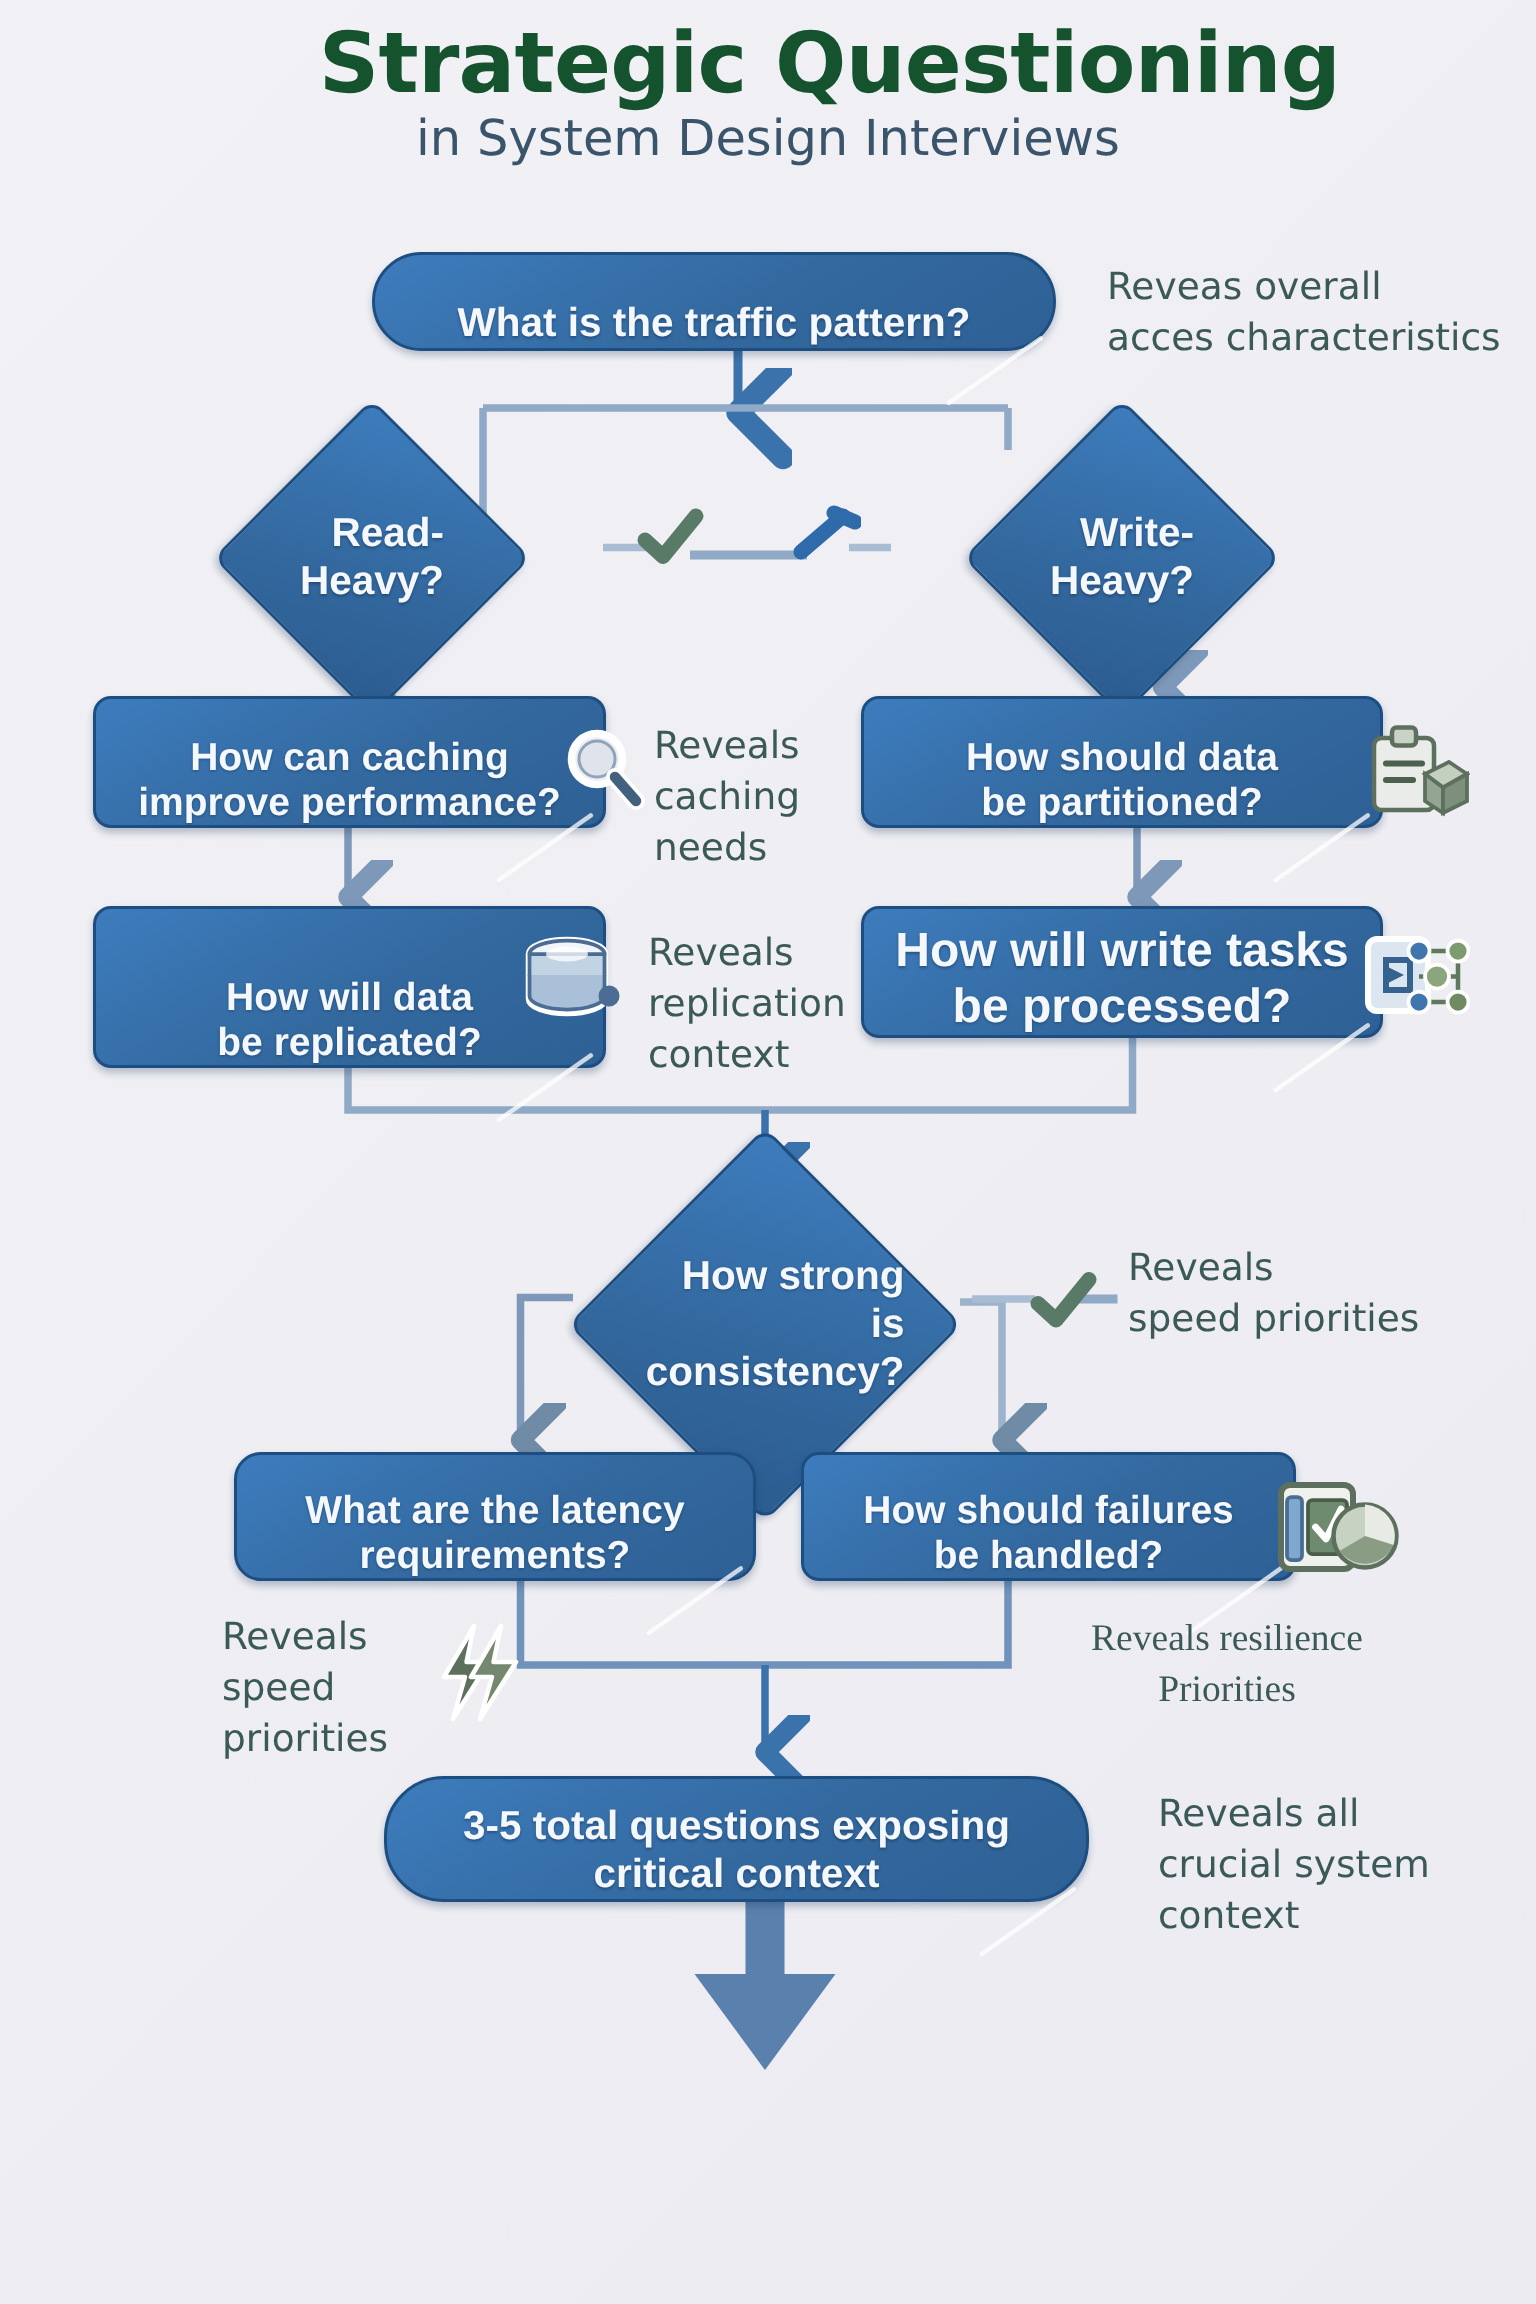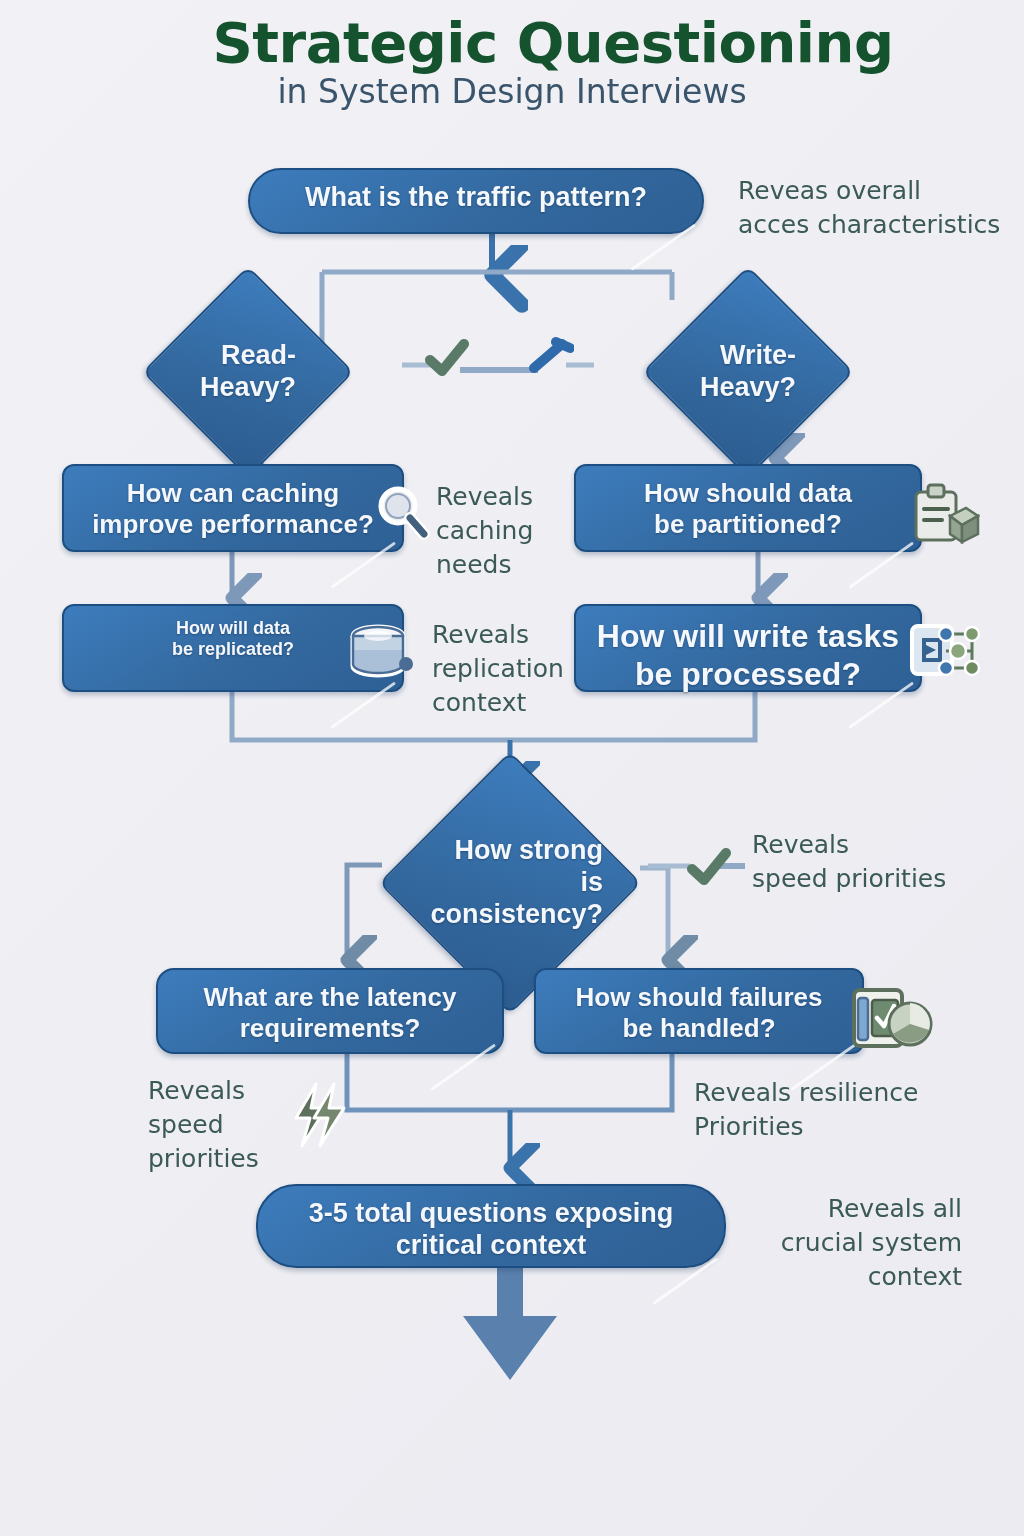--- a/index.html
+++ b/index.html
@@ -44,31 +44,31 @@
     font-size: 33px;
     font-weight: 400;
     color: #39546b;
     font-family: "DejaVu Sans", sans-serif;
   }
   
   .node {
     position: absolute;
     box-sizing: border-box;
     display: flex;
-    align-items: flex-start;
+    align-items: flex-end;
     justify-content: center;
     text-align: center;
     color: #f4f7fb;
     font-weight: 700;
     line-height: 1.18;
     background: linear-gradient(150deg, #3d7cbd 0%, #33699f 55%, #2e6095 100%);
     border: 2px solid #1d4e81;
     box-shadow: 0 3px 5px rgba(30, 55, 90, 0.28);
     text-shadow: 0 1px 2px rgba(15, 40, 70, 0.45);
-    padding: 12px 14px;
+    padding: 0 14px;
   }
   .node.pill {
     border-radius: 40px;
   }
   .node.rect {
     border-radius: 12px;
   }
   .node .sheen {
     position: absolute;
     right: 6px;
@@ -107,21 +107,21 @@
   }
   
   .annot {
     position: absolute;
     color: #3b5a57;
     font-family: "DejaVu Sans", sans-serif;
     font-size: 25px;
     line-height: 1.36;
     font-weight: 400;
   }
-  .annot.center { text-align: left; }
+  .annot.center { text-align: center; font-family: Liberation Serif, serif; }
   
   #wires {
     position: absolute;
     inset: 0;
     width: 1024px;
     height: 1536px;
     pointer-events: none;
   }
   .icon {
     position: absolute;
@@ -277,21 +277,21 @@
   <svg class="icon" style="left:910px; top:482px;" width="70" height="64" viewBox="0 0 70 64">
     <rect x="6" y="10" width="40" height="48" rx="5" fill="#e9ece8" stroke="#5d6f5d" stroke-width="3"></rect>
     <rect x="18" y="3" width="16" height="12" rx="3" fill="#c9d2c6" stroke="#5d6f5d" stroke-width="3"></rect>
     <line x1="14" y1="27" x2="38" y2="27" stroke="#4d5f4d" stroke-width="4" stroke-linecap="round"></line>
     <line x1="14" y1="38" x2="32" y2="38" stroke="#4d5f4d" stroke-width="4" stroke-linecap="round"></line>
     <path d="M40,34 L56,26 L68,34 L52,43 Z" fill="#c4cfc0" stroke="#5d6f5d" stroke-width="2.5"></path>
     <path d="M40,34 L40,52 L52,60 L52,43 Z" fill="#94a594" stroke="#5d6f5d" stroke-width="2.5"></path>
     <path d="M68,34 L68,52 L52,60 L52,43 Z" fill="#7e8f7e" stroke="#5d6f5d" stroke-width="2.5"></path>
   </svg>
 
-  <div class="node rect" style="left:62px; top:604px; width:342px; height:88px; font-size:18px;">
+  <div class="node rect" style="left:62px; top:604px; width:342px; height:108px; font-size:26px;">
     <div>
       <div>How will data</div>
       <div>be replicated?</div>
     </div>
     <span class="sheen"></span>
   </div>
   <svg class="icon" style="left:346px; top:622px;" width="70" height="62" viewBox="0 0 70 62">
     <g stroke="#ffffff" stroke-width="5" fill="none">
       <ellipse cx="32" cy="14" rx="25" ry="9"></ellipse>
       <path d="M7,14 L7,44 A25,9 0 0 0 57,44 L57,14"></path>
@@ -385,19 +385,19 @@
     <div>Priorities</div>
   </div>
 
   <div class="node pill" style="left:256px; top:1184px; width:470px; height:84px; font-size:27px;">
     <div>
       <div>3-5 total questions exposing</div>
       <div>critical context</div>
     </div>
     <span class="sheen"></span>
   </div>
-  <div class="annot" style="left:732px; top:1192px; width:230px;text-align:right;">
+  <div class="annot" style="left:772px; top:1192px; width:230px;">
     <div>Reveals all</div>
     <div>crucial system</div>
     <div>context</div>
   </div>
 
 </div>
 
 </body></html>

